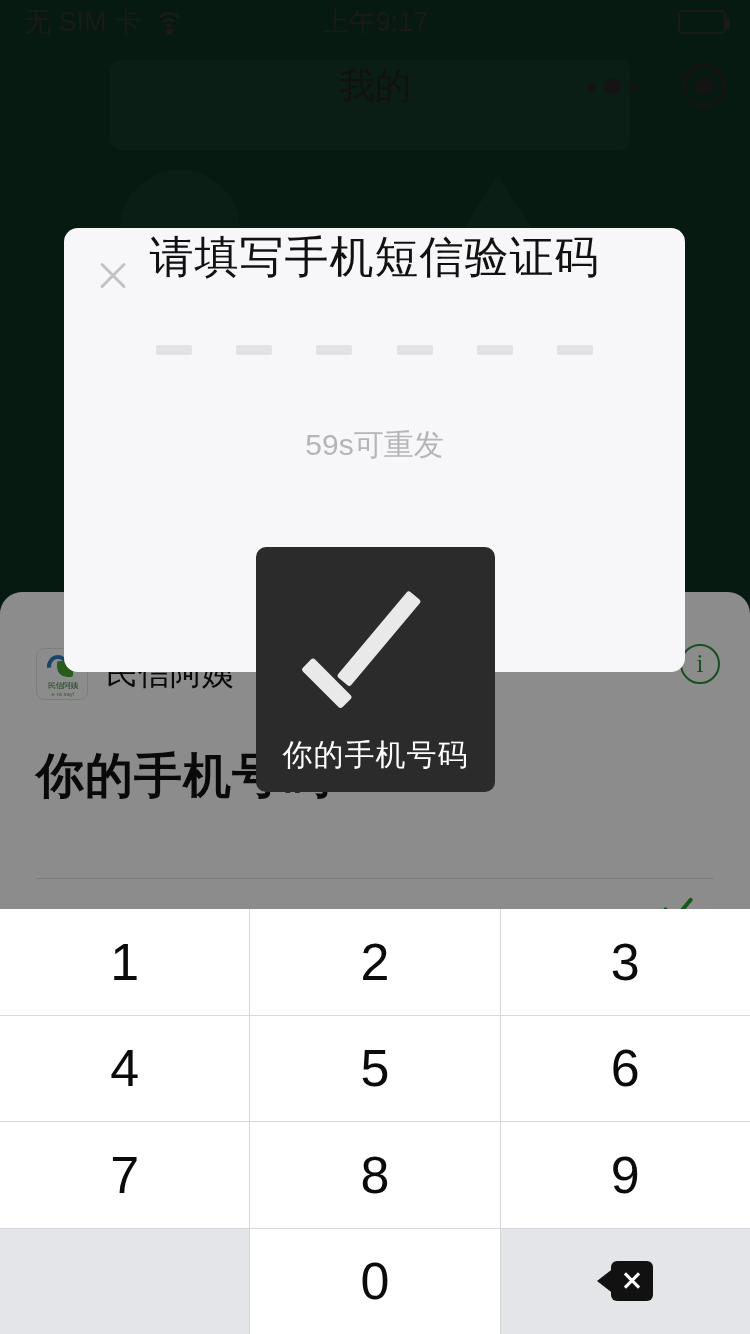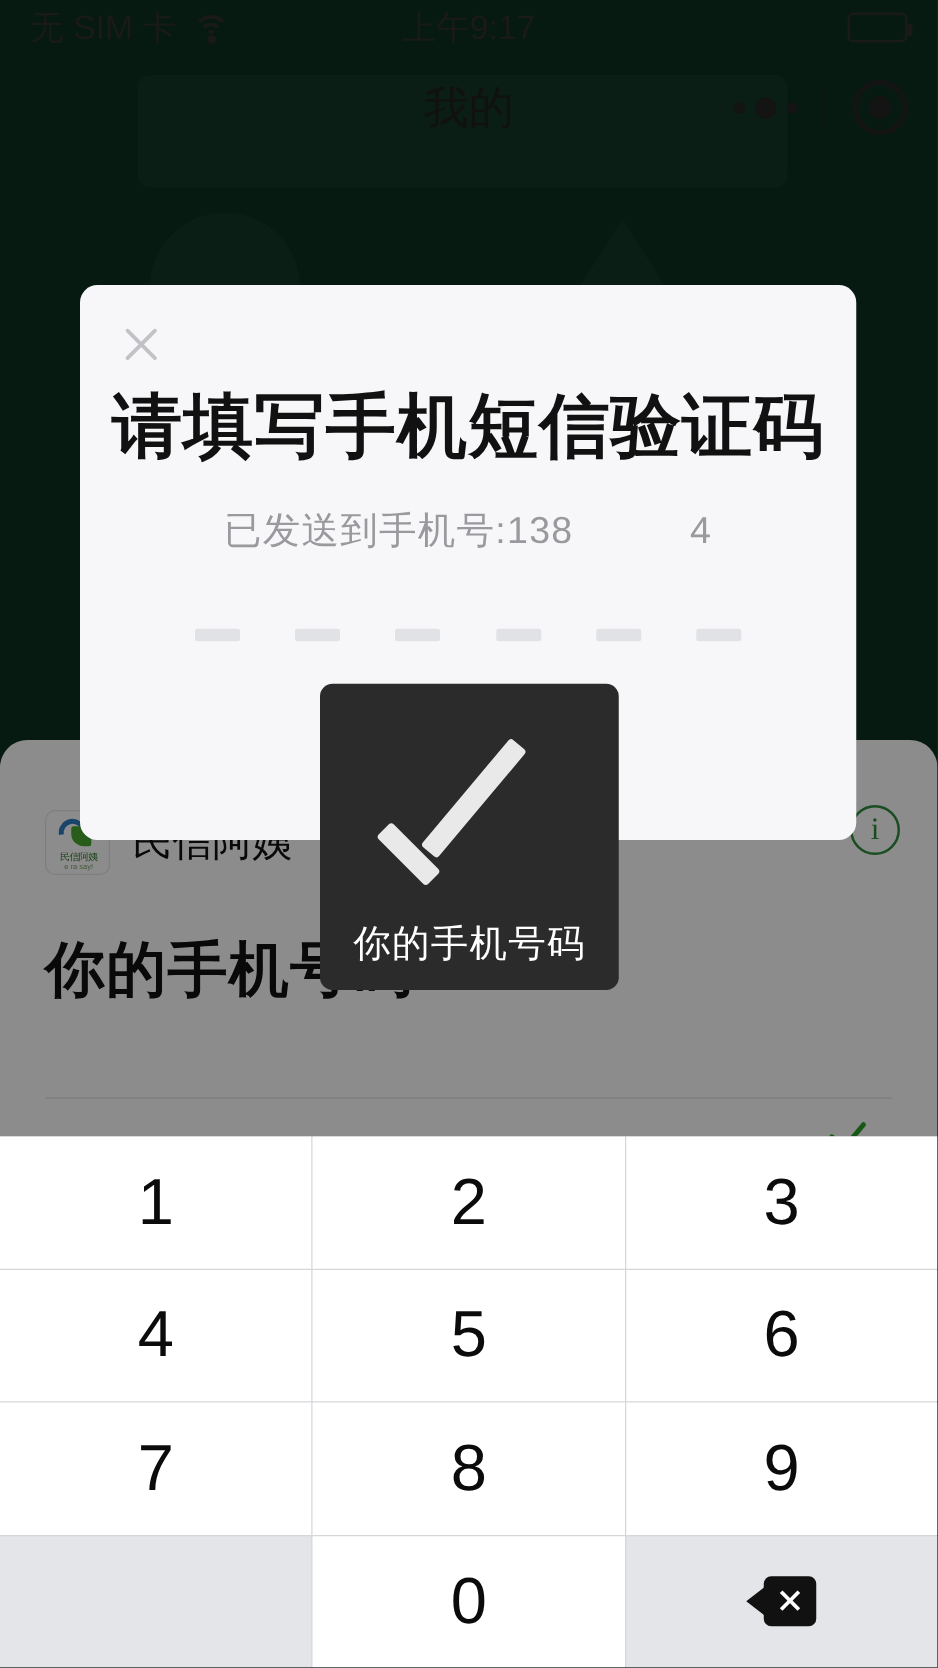--- a/index.html
+++ b/index.html
@@ -187,22 +187,22 @@
   .modal-close {
     position:absolute; left:27px; top:26px; width:44px; height:44px;
   }
   .modal-close span {
     position:absolute; left:5px; top:20px; width:34px; height:3px;
     background:#c2c2c6; border-radius:2px;
   }
   .modal-close span.a { transform:rotate(45deg); }
   .modal-close span.b { transform:rotate(-45deg); }
   .modal-title {
-    text-align:center; font-size:56px; font-weight:bold; color:#111;
-    padding-top:76px; letter-spacing:1px;
+    text-align:center; font-size:44px; font-weight:normal; color:#111;
+    letter-spacing:1px;
   }
   .modal-sub {
     text-align:center; font-size:30px; color:#9a9a9e; padding-top:24px;
     white-space:pre; letter-spacing:1px;
   }
   .code-boxes {
     display:flex; justify-content:space-between; padding:58px 92px 0 92px;
   }
   .code-cell {
     width:36px; height:10px; background:#e1e2e6; border-radius:2px;
@@ -315,21 +315,20 @@
         </span>
     </div>
   </div>
 
   <div class="modal">
     <div class="modal-close">
       <span class="a"></span>
         <span class="b"></span>
     </div>
     <div class="modal-title">请填写手机短信验证码</div>
-    <div class="modal-sub">已发送到手机号:138          4</div>
     <div class="code-boxes">
       <span class="code-cell"></span>
       <span class="code-cell"></span>
       <span class="code-cell"></span>
       <span class="code-cell"></span>
       <span class="code-cell"></span>
       <span class="code-cell"></span>
     </div>
     <div class="resend">59s可重发</div>
   </div>

